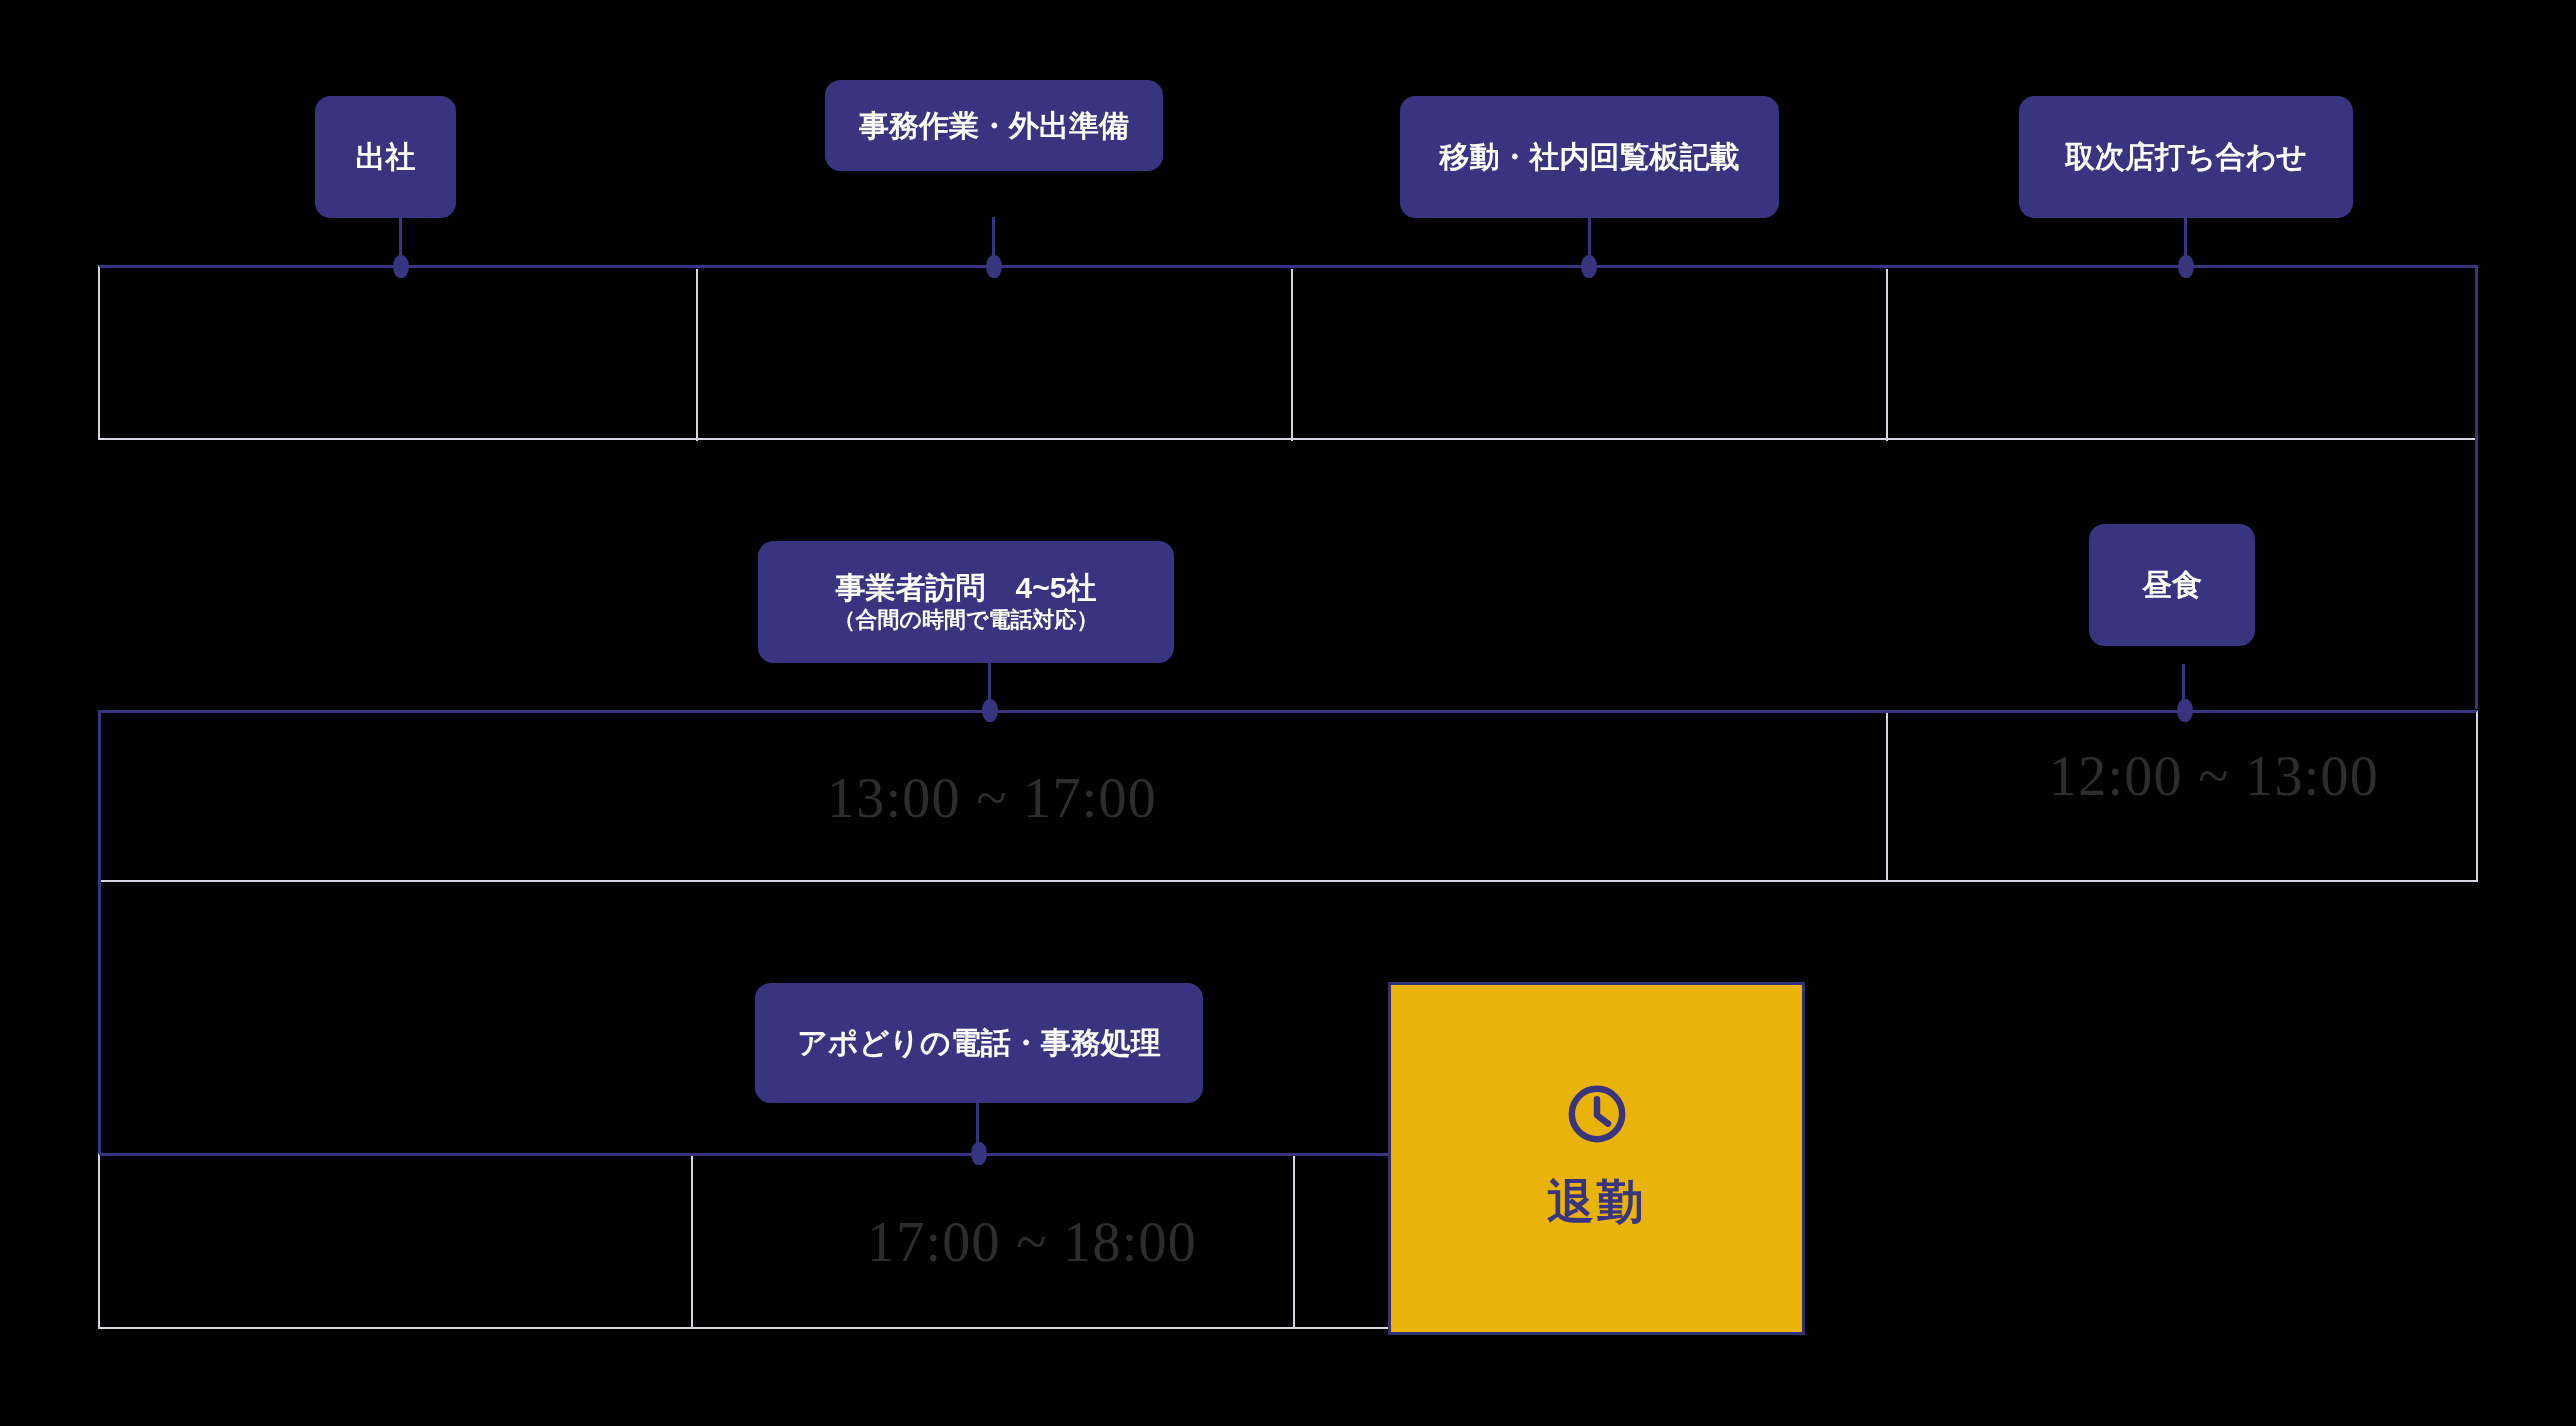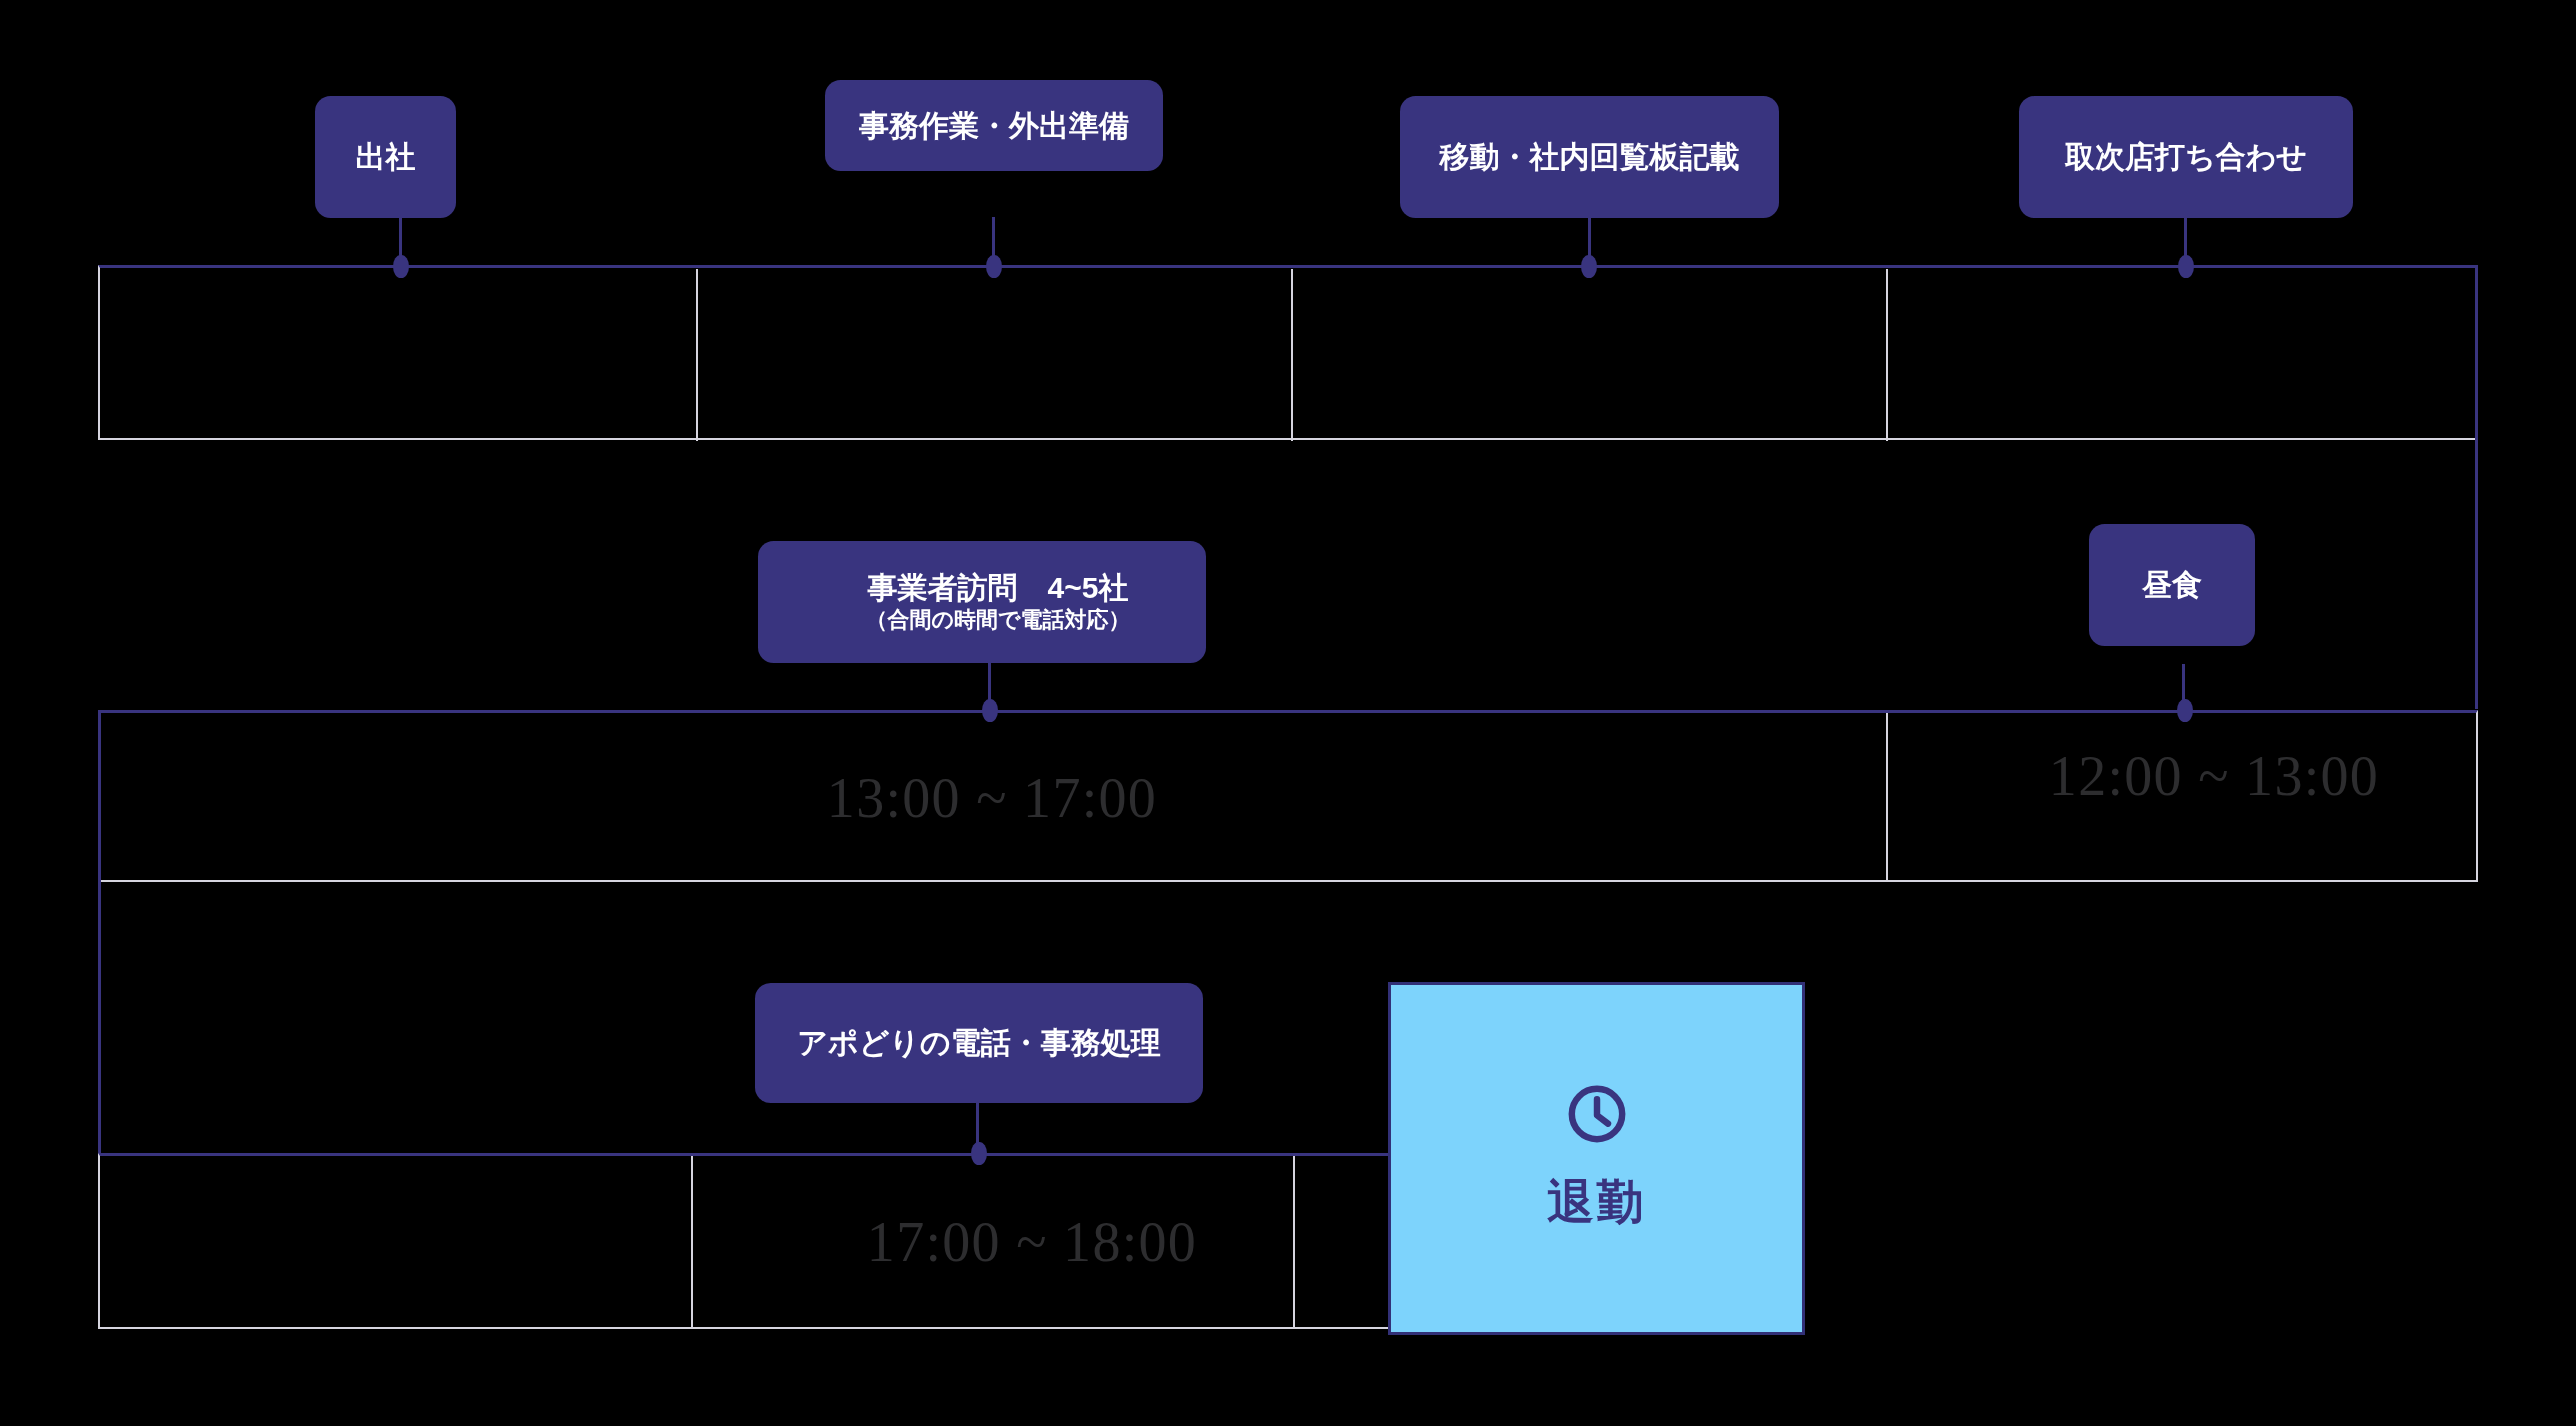--- a/index.html
+++ b/index.html
@@ -26,21 +26,21 @@
   .stub{position:absolute;width:3.3px;background:#39347f;}
   .dot{position:absolute;width:15.6px;height:23.4px;border-radius:50%;background:#39347f;}
 
   
   .time{position:absolute;display:flex;align-items:center;justify-content:center;
         font-family:"Liberation Serif","DejaVu Serif",serif;
         font-size:56px;letter-spacing:1.3px;color:#2d2d2f;}
 
   
   .checkout{position:absolute;left:1388px;top:982px;width:417px;height:353px;box-sizing:border-box;
-            background:#7dd3fc;border:3.3px solid #323077;
+            background:#eab308;border:3.3px solid #323077;
             display:flex;flex-direction:column;align-items:center;justify-content:center;gap:26px;}
   .checkout .txt{font-size:47px;font-weight:bold;color:#39347f;letter-spacing:2.6px;}
 </style>
 </head>
 <body>
 
 <div class="canvas">
 
   <div class="band band1"></div>
   <div class="band band2"></div>
@@ -75,21 +75,21 @@
 
   <div class="stub" style="left:399px;top:217px;height:40px;"></div>
   <div class="stub" style="left:992px;top:217px;height:40px;"></div>
   <div class="stub" style="left:1588px;top:217px;height:40px;"></div>
   <div class="stub" style="left:2184px;top:217px;height:40px;"></div>
   <div class="dot" style="left:393px;top:255px;"></div>
   <div class="dot" style="left:986px;top:255px;"></div>
   <div class="dot" style="left:1581px;top:255px;"></div>
   <div class="dot" style="left:2178px;top:255px;"></div>
 
-  <div class="evt" style="left:758px;top:541px;width:416px;height:122px;padding-left:32px;">
+  <div class="evt" style="left:758px;top:541px;width:416px;height:122px;">
     <span class="l1">事業者訪問　4~5社</span>
     <span class="l2">（合間の時間で電話対応）</span>
   </div>
   <div class="evt" style="left:2089px;top:524px;width:166px;height:122px;">
     <span class="l1">昼食</span>
   </div>
 
   <div class="stub" style="left:988px;top:662px;height:39px;"></div>
   <div class="stub" style="left:2182px;top:664px;height:38px;"></div>
   <div class="dot" style="left:982px;top:699px;"></div>

